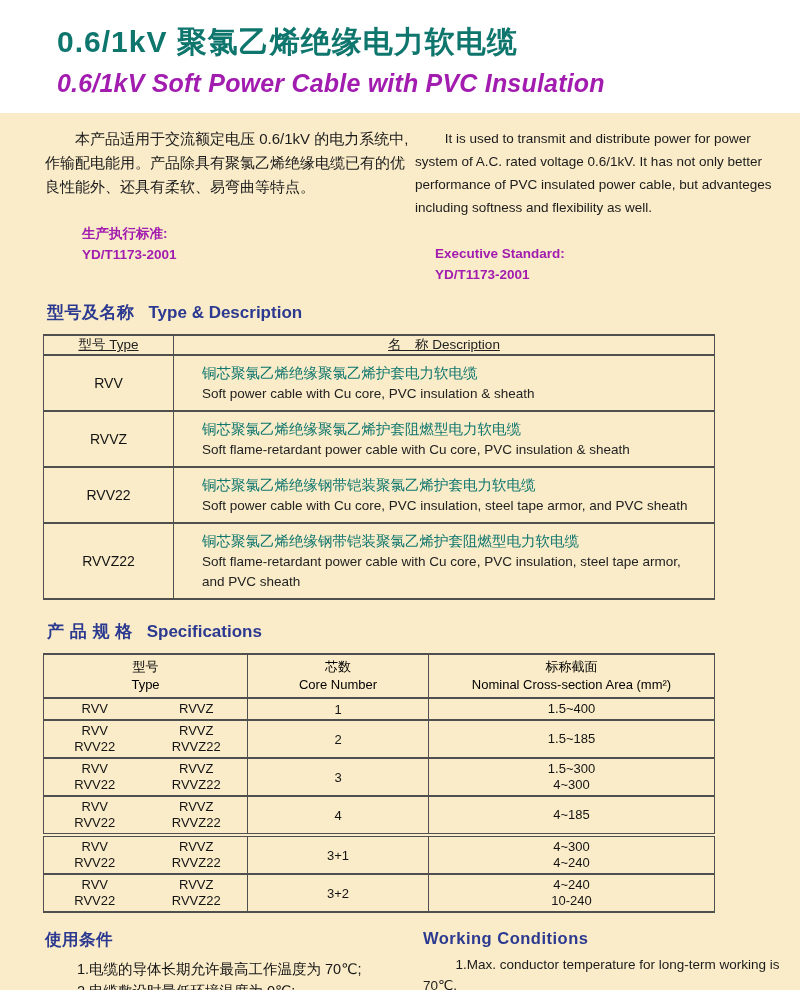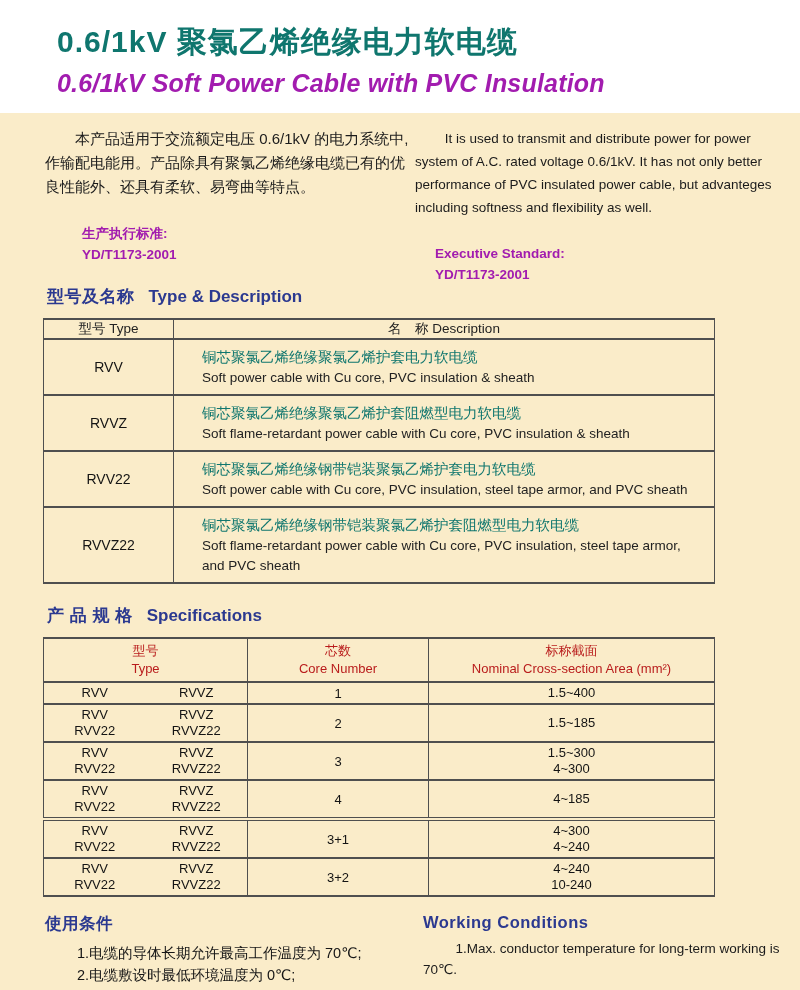--- a/index.html
+++ b/index.html
@@ -19,36 +19,36 @@
   .intro-col { width:366px; }
   .intro .para { font-size:15px; line-height:24px; text-indent:2em; color:#1b1b1b; }
   .intro-col.en .para { font-size:13.5px; line-height:23px; text-indent:2.2em; }
   .standard { margin-top:24px; font-weight:bold; color:#a21caf; font-size:13.5px; line-height:21px; }
   .intro-col.cn .standard { margin-left:37px; }
   .intro-col.en .standard { margin-left:20px; }
 
   
   .sec-heading { color:#2B3990; font-weight:bold; font-size:17px; padding-left:47px; letter-spacing:0.5px; }
   .sec-heading .en { margin-left:14px; letter-spacing:0; }
-  .sec1 { margin-top:0; }
+  .sec1 { margin-top:16px; }
   .sec2 { margin-top:20px; }
 
   
   table { border-collapse:collapse; margin:10px 0 0 43px; width:672px; table-layout:fixed; background:transparent; }
   td { border:1px solid #4f4f4f; border-top-width:2px; border-bottom-width:2px; }
 
   
-  .tbl1 .hdr td { height:15px; text-align:center; font-size:13.5px; color:#222; }
+  .tbl1 .hdr td { height:15px; text-align:center; font-size:13.5px; color:#222;text-decoration:underline; }
   .tbl1 .type-cell { text-align:center; font-size:14px; color:#141414; }
   .tbl1 .desc-cell { padding:6px 10px 6px 28px; }
   .tbl1 .desc-cn { font-size:14.5px; line-height:22px; color:#0f766e; }
   .tbl1 .desc-en { font-size:13.5px; line-height:20px; color:#222; }
 
   
-  .tbl2 .hdr2 td { height:44px; text-align:center; font-size:13px; line-height:18px; color:#b91c1c; vertical-align:middle; }
+  .tbl2 .hdr2 td { height:44px; text-align:center; font-size:13px; line-height:18px; color:#000000; vertical-align:middle; }
   .tbl2 td { font-size:13px; color:#141414; vertical-align:middle; }
   .tbl2 .t-types { padding:2px 0; }
   .tbl2 .trow { display:flex; line-height:16px; }
   .tbl2 .trow span { flex:1; text-align:center; }
   .tbl2 .core-cell { text-align:center; }
   .tbl2 .areas-cell { text-align:center; padding:2px 9px; }
   .tbl2 .areas-cell div { line-height:16px; }
   .tbl2 tr.single td { height:22px; }
   .tbl2 tr.dbl td { border-bottom:4px double #4f4f4f; }
 

